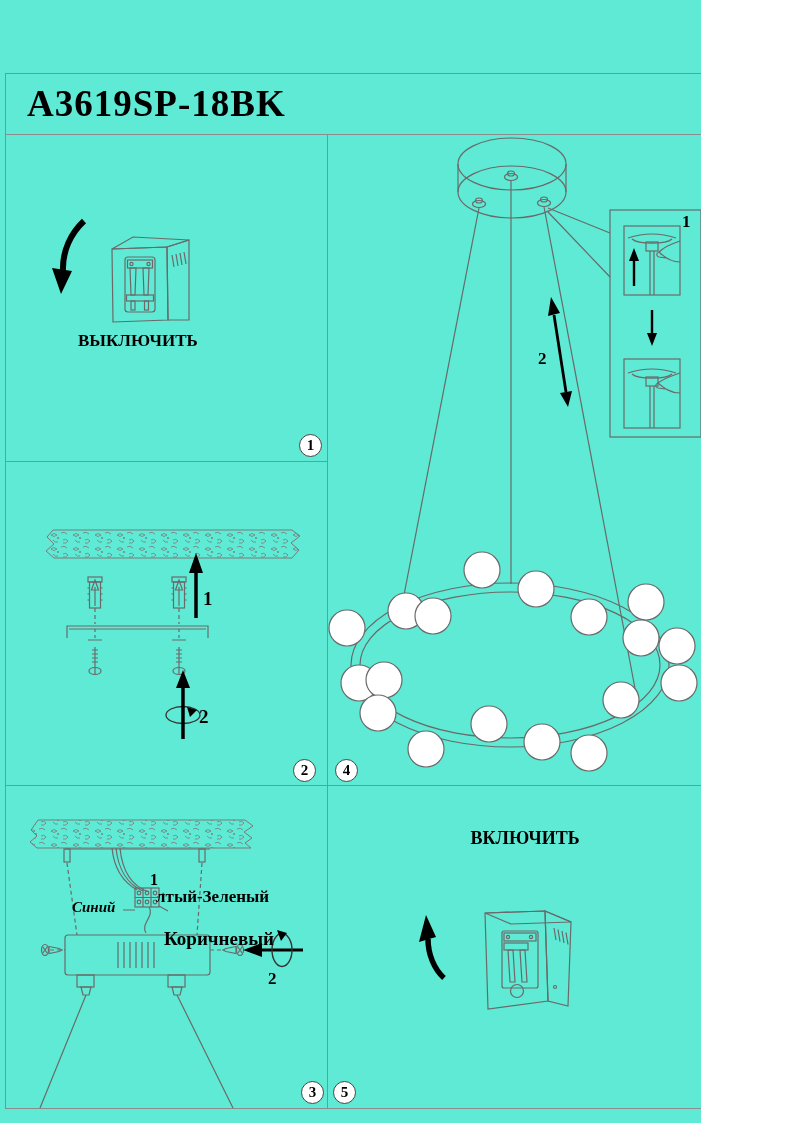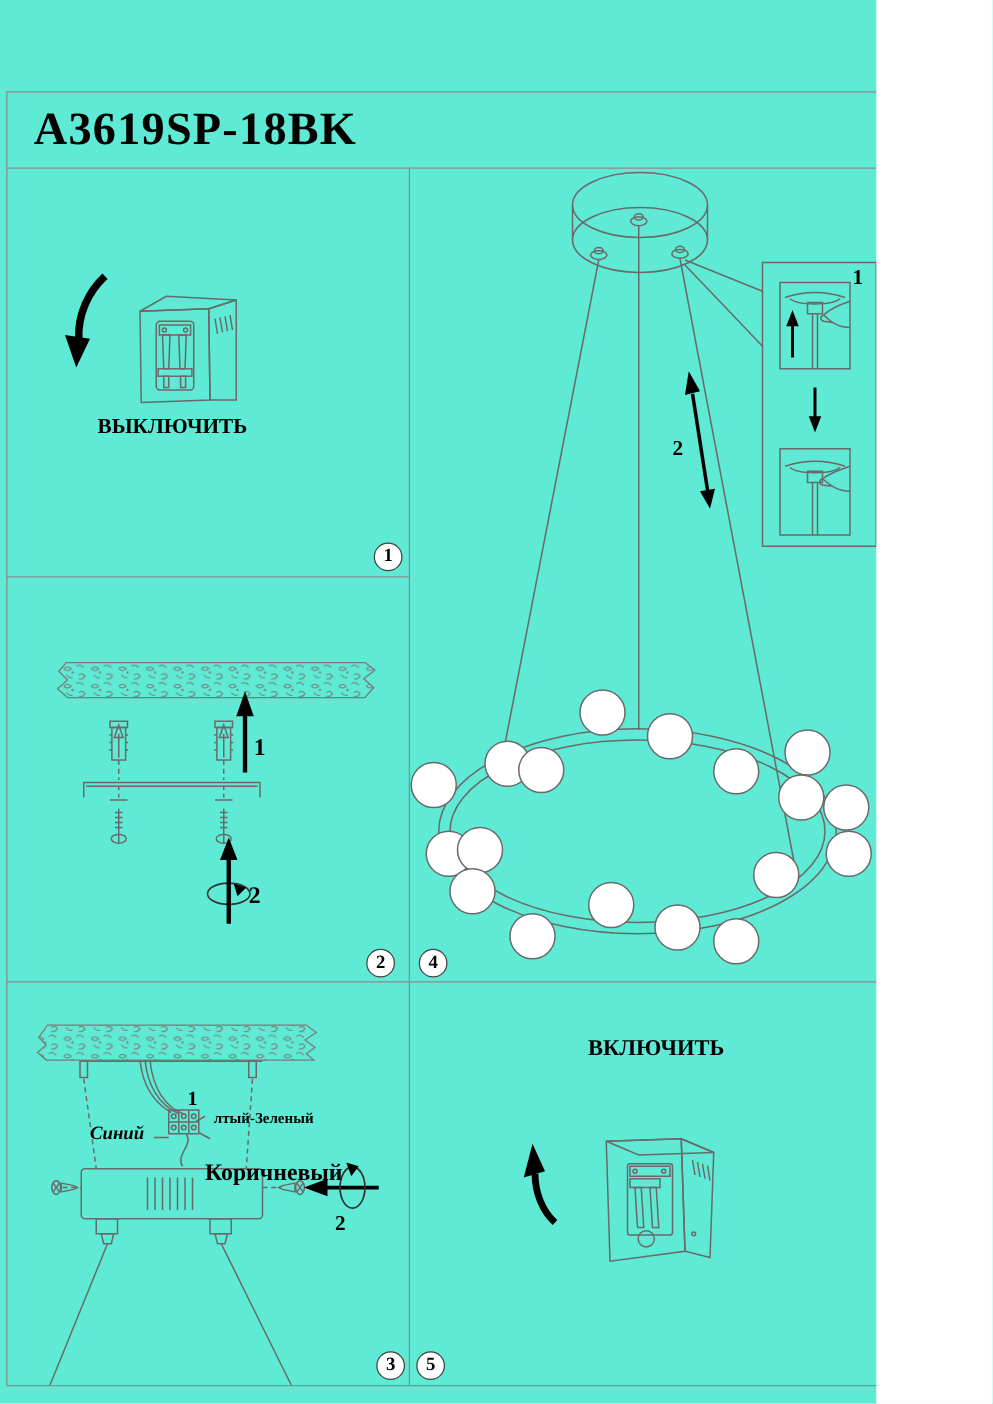--- a/index.html
+++ b/index.html
@@ -162,21 +162,21 @@
       <polygon points="231,161.5 221,163.5 218,165 221,166.5 231,168.5" fill="#ddd" class="thin"></polygon>
     </g>
     <g>
       <path d="M255,165 L298,165" class="ink" stroke-width="3"></path>
       <polygon points="257,158 257,172 238,165" fill="#000"></polygon>
       <ellipse cx="277" cy="165" rx="10" ry="16.5" stroke="#333" fill="none" stroke-width="1.4"></ellipse>
       <polygon points="282,148 272,145 276,156" fill="#000"></polygon>
     </g>
   </svg>
   <div class="lbl" style="left:150px;top:871px;font-size:16px;">1</div>
-  <div class="lbl" style="left:171px;top:887px;font-size:12px;">лтый-Зеленый</div>
+  <div class="lbl" style="left:156px;top:887px;font-size:17px;">лтый-Зеленый</div>
   <div class="lbl" style="left:72px;top:899px;font-size:15px;font-style:italic;">Синий</div>
   <div class="lbl" style="left:164px;top:928px;font-size:19px;">Коричневый</div>
   <div class="lbl" style="left:268px;top:969px;font-size:17px;">2</div>
 
   <svg style="left:327px;top:134px;" width="426" height="651" viewBox="0 0 426 651">
     <g>
       <ellipse cx="185" cy="30" rx="54" ry="26" class="thin"></ellipse>
       <path d="M131,30 L131,58 M239,30 L239,58" class="thin"></path>
       <ellipse cx="185" cy="58" rx="54" ry="26" class="thin"></ellipse>
       <g>

